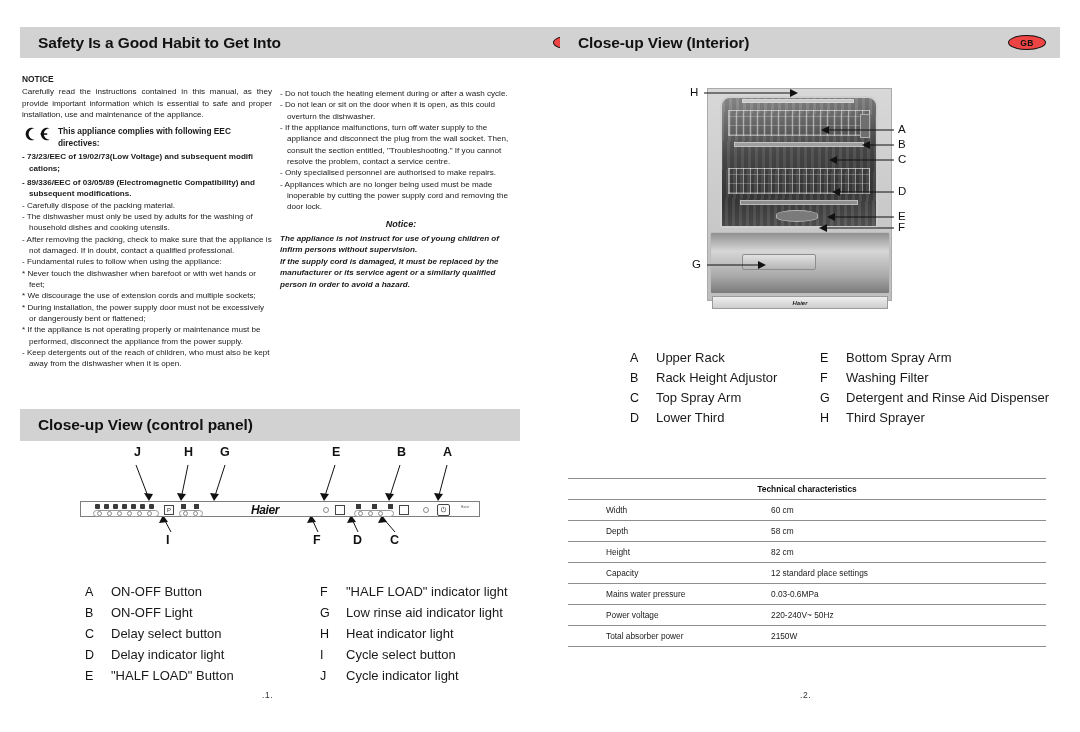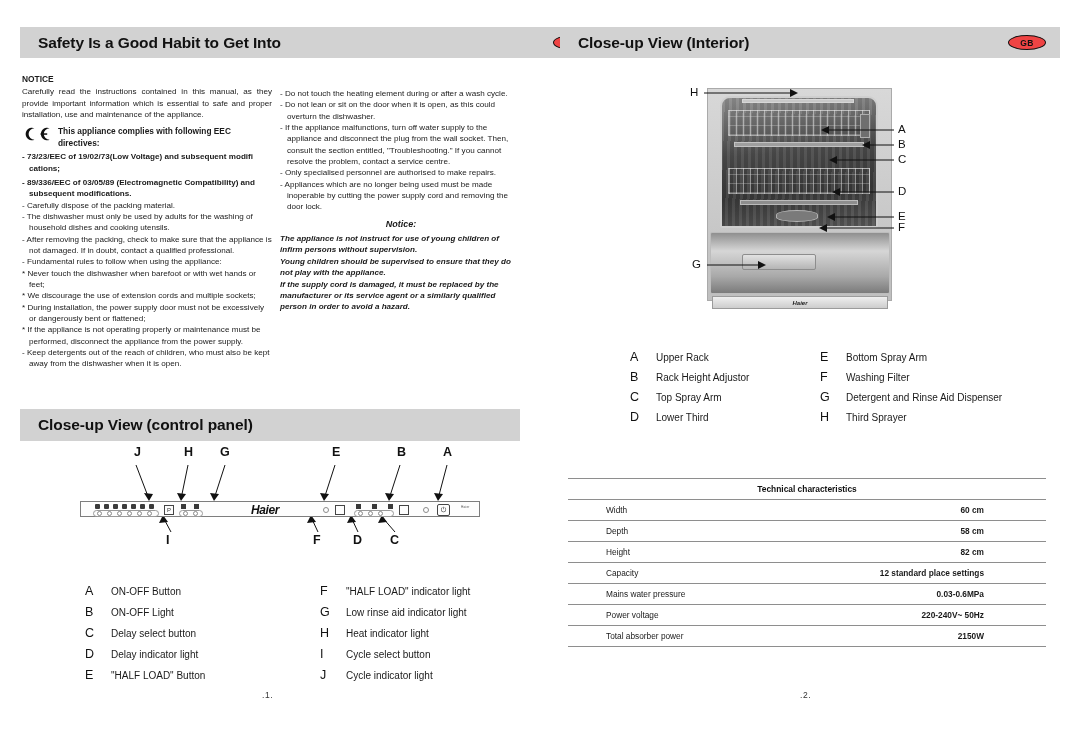--- a/index.html
+++ b/index.html
@@ -55,21 +55,21 @@
 
   .notice-center { text-align: center; font-style: italic; font-weight: bold; font-size: 9px; }
 
   
   .legend { position: absolute; display: grid; }
   .legend-item { display: flex; align-items: baseline; }
   .legend-key {
     font-size: 12.5px; font-weight: normal; color: #111;
     width: 26px; flex: 0 0 26px; text-align: left;
   }
-  .legend-val { font-size: 10px; color: #1a1a1a; }
+  .legend-val { font-size: 13px; color: #1a1a1a; }
 
   
   .cp-wrap { position: absolute; }
   .cp-strip {
     position: absolute;
     border: 1px solid #7d7d7d;
     background: #fdfdfd;
     display: flex; align-items: center;
   }
   .cp-callout { position: absolute; font-size: 12.5px; font-weight: bold; color: #111; }
@@ -124,21 +124,21 @@
     background: linear-gradient(180deg,#efefef,#cdcdcd);
     border: 1px solid #9b9b9b;
   }
   .callout-letter { position: absolute; font-size: 11.5px; color: #111; }
 
   
   .tbl { position: absolute; width: 100%; border-collapse: collapse; font-size: 8.3px; }
   .tbl td { padding: 5px 0 5px 0; border-bottom: 1px solid #8e8e8e; }
   .tbl tr:first-child td { border-top: 1px solid #8e8e8e; }
   .tbl .k { padding-left: 38px; text-align: left; color: #1a1a1a; }
-  .tbl .v { padding-right: 62px; text-align: right; color: #1a1a1a; font-weight: bold; }
+  .tbl .v { padding-right: 62px; color: #1a1a1a; }
   .tbl .caption { text-align: center; font-weight: bold; padding-left: 0; font-size: 8.4px; }
 
   .pagenum { position: absolute; font-size: 8.5px; color: #333; letter-spacing: .6px; }
 </style>
 </head>
 <body>
 
 <div class="page">
 
   <div class="hdr-bar" style="left:20px; top:27px; width:585px; height:31px;">
@@ -180,21 +180,20 @@
   <div class="col" style="left:280px; top:88px; width:242px;">
     <p class="hang">- Do not touch the heating element during or after a wash cycle.</p>
     <p class="hang">- Do not lean or sit on the door when it is open, as this could overturn the dishwasher.</p>
     <p class="hang">- If the appliance malfunctions, turn off water supply to the appliance and disconnect the plug from the wall socket. Then, consult the section entitled, "Troubleshooting." If you cannot resolve the problem, contact a service centre.</p>
     <p class="hang">- Only specialised personnel are authorised to make repairs.</p>
     <p class="hang">- Appliances which are no longer being used must be made inoperable by cutting the power supply cord and removing the door lock.</p>
     <div class="gap"></div>
     <p class="notice-center">Notice:</p>
     <div class="gap-sm"></div>
     <p class="bit">The appliance is not instruct for use of young children of infirm persons without supervision.</p>
-    <p class="bit">Young children should be supervised to ensure that they do not play with the appliance.</p>
     <p class="bit">If the supply cord is damaged, it must be replaced by the manufacturer or its service agent or a similarly qualified person in order to avoid a hazard.</p>
   </div>
 
   <div class="hdr-bar" style="left:20px; top:409px; width:500px; height:32px;">
     <span class="hdr-title">Close-up View (control panel)</span>
   </div>
 
   <div class="cp-wrap" style="left:20px; top:445px; width:500px; height:125px;">
 
     <span class="cp-callout" style="left:114px; top:0;">J</span>

